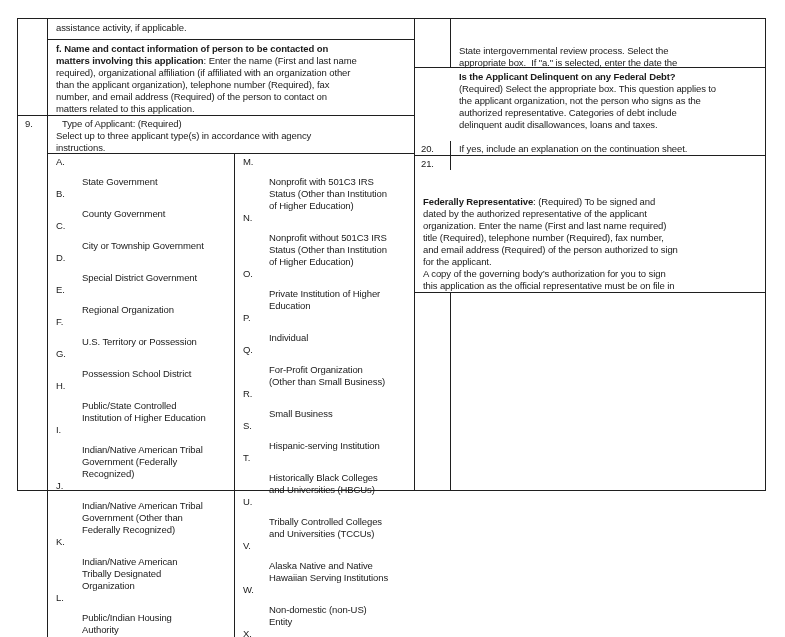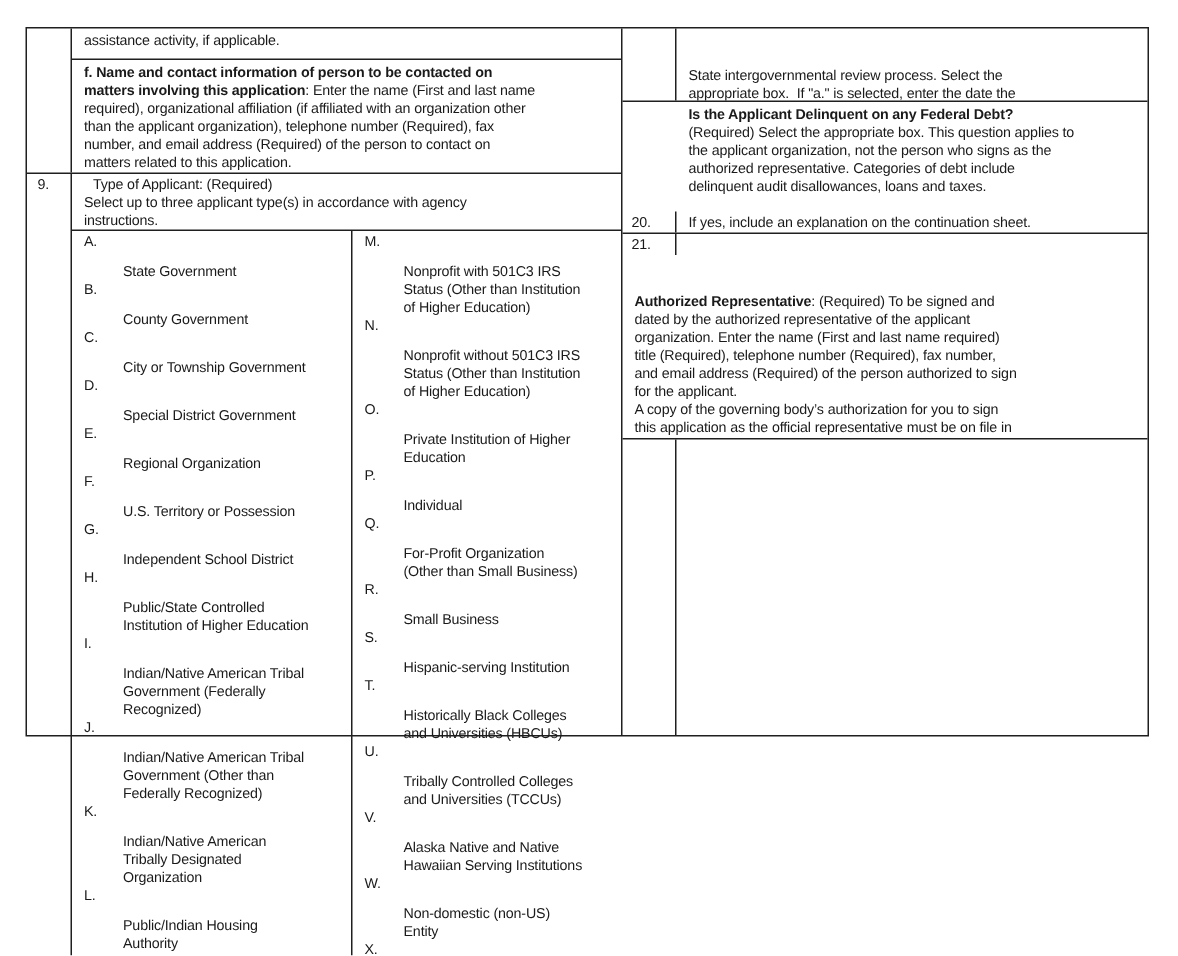--- a/index.html
+++ b/index.html
@@ -132,21 +132,21 @@
                   <span class="atype-label para">Regional Organization</span>
                 </div>
 
                 <div class="atype-item">
                   <span class="atype-letter">F.</span>
                   <span class="atype-label para">U.S. Territory or Possession</span>
                 </div>
 
                 <div class="atype-item">
                   <span class="atype-letter">G.</span>
-                  <span class="atype-label para">Independent School District</span>
+                  <span class="atype-label para">Possession School District</span>
                 </div>
 
                 <div class="atype-item">
                   <span class="atype-letter">H.</span>
                   <span class="atype-label para">Public/State Controlled
 Institution of Higher Education</span>
                 </div>
 
                 <div class="atype-item">
                   <span class="atype-letter">I.</span>
@@ -268,21 +268,21 @@
 (Required) Select the appropriate box. This question applies to
 the applicant organization, not the person who signs as the
 authorized representative. Categories of debt include
 delinquent audit disallowances, loans and taxes.
 
 If yes, include an explanation on the continuation sheet.</span></div>
       </div>
 
       <div class="rrow rrow-21">
         <div class="numcol-r">21.</div>
-        <div class="rcontent para"><span class="b">Authorized Representative</span><span>: (Required) To be signed and
+        <div class="rcontent para"><span class="b">Federally Representative</span><span>: (Required) To be signed and
 dated by the authorized representative of the applicant
 organization. Enter the name (First and last name required)
 title (Required), telephone number (Required), fax number,
 and email address (Required) of the person authorized to sign
 for the applicant.
 A copy of the governing body’s authorization for you to sign
 this application as the official representative must be on file in
 the applicant’s office. (Certain Federal agencies may require
 that this authorization be submitted as part of the application.)</span></div>
       </div>

